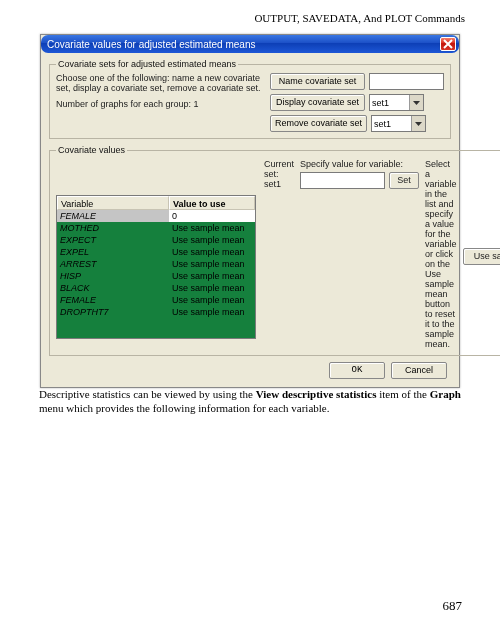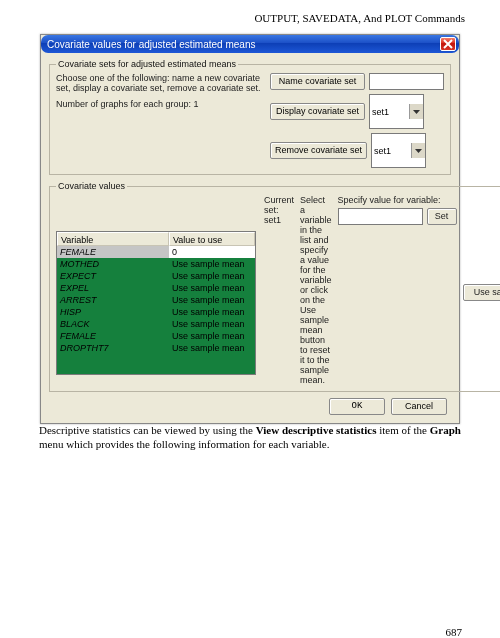--- a/index.html
+++ b/index.html
@@ -106,21 +106,21 @@
     width: 75px;
     height: 17px;
     border: 1px solid #7a7a7a;
     background: #fff;
     font-size: 9px;
     padding: 1px 2px;
   }
   .win-input.medium { width: 85px; }
   .win-combo {
     width: 55px;
-    height: 35px;
+    height: 17px;
     border: 1px solid #7a7a7a;
     background: #fff;
     font-size: 9px;
     display: inline-flex;
     align-items: center;
     justify-content: space-between;
     padding-left: 2px;
   }
   .combo-btn {
     width: 14px; height: 15px;
@@ -149,21 +149,21 @@
   .ct-head div {
     border: 1px solid #c8c4b4;
     border-top: 1px solid #fff;
     border-left: 1px solid #fff;
     font-size: 9px;
     padding: 1px 3px;
     height: 14px;
     line-height: 12px;
   }
   .ct-head .col-var { width: 112px; }
-  .ct-head .col-val { flex:1; }
+  .ct-head .col-val { flex:1;font-weight:bold; }
   .ct-row {
     display: flex;
     font-size: 9px;
   }
   .ct-row .col-var { width: 112px; padding: 0 3px; line-height: 12px; font-style: italic; }
   .ct-row .col-val { flex:1; padding: 0 3px; line-height: 12px; }
   .ct-row.selected .col-var,
   .ct-row.selected .col-val {
     background: #c5c5c5;
   }
@@ -191,23 +191,23 @@
   .body-text {
     margin-top: 0;
     font-size: 11px;
     text-align: justify;
     line-height: 1.25;
     font-family: "Times New Roman", serif;
     padding: 0 4px;
   }
   .pagenum {
     position: absolute;
-    bottom: 0;
+    bottom: 24px;
     right: 38px;
-    font-size: 11px;
+    font-size: 13px;
     font-family: "Times New Roman", serif;
   }
 </style>
 </head>
 <body>
 
 <div class="page">
   <div class="header-line">OUTPUT, SAVEDATA, And PLOT Commands</div>
 
   <div class="dialog-wrap">
@@ -301,28 +301,28 @@
                   <div class="col-val">Use sample mean</div>
                 </div>
                 <div class="ct-row">
                   <div class="col-var">DROPTHT7</div>
                   <div class="col-val">Use sample mean</div>
                 </div>
               </div>
           </div>
           <div class="cov-right">
             <div>Current set: set1</div>
-            <div>Select a variable in the list and specify a value for the variable or click on the Use sample mean button to reset it to the sample mean.</div>
             <div>
               <div>Specify value for variable:</div>
               <div class="btn-row" style="margin-top:3px;">
                 <input class="win-input medium" style="">
                 <div class="win-btn small">Set</div>
               </div>
             </div>
+            <div>Select a variable in the list and specify a value for the variable or click on the Use sample mean button to reset it to the sample mean.</div>
             <div class="btn-row" style="margin-top:4px;">
               <div class="win-btn sample">Use sample mean</div>
             </div>
           </div>
         </div>
       </fieldset>
 
       <div class="footer-btns">
         <div class="win-btn ok">OK</div>
         <div class="win-btn cancel">Cancel</div>

